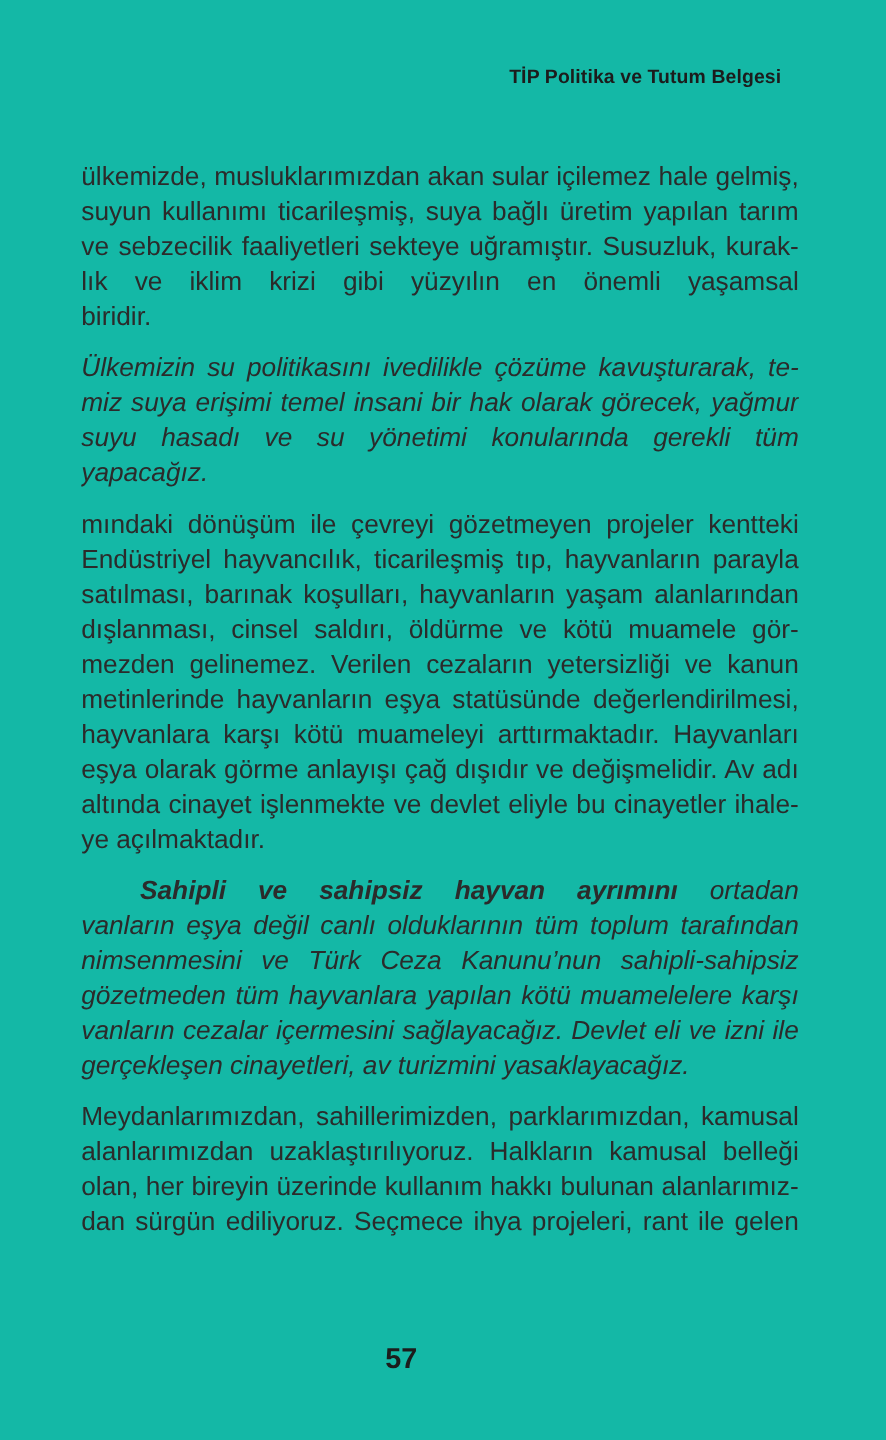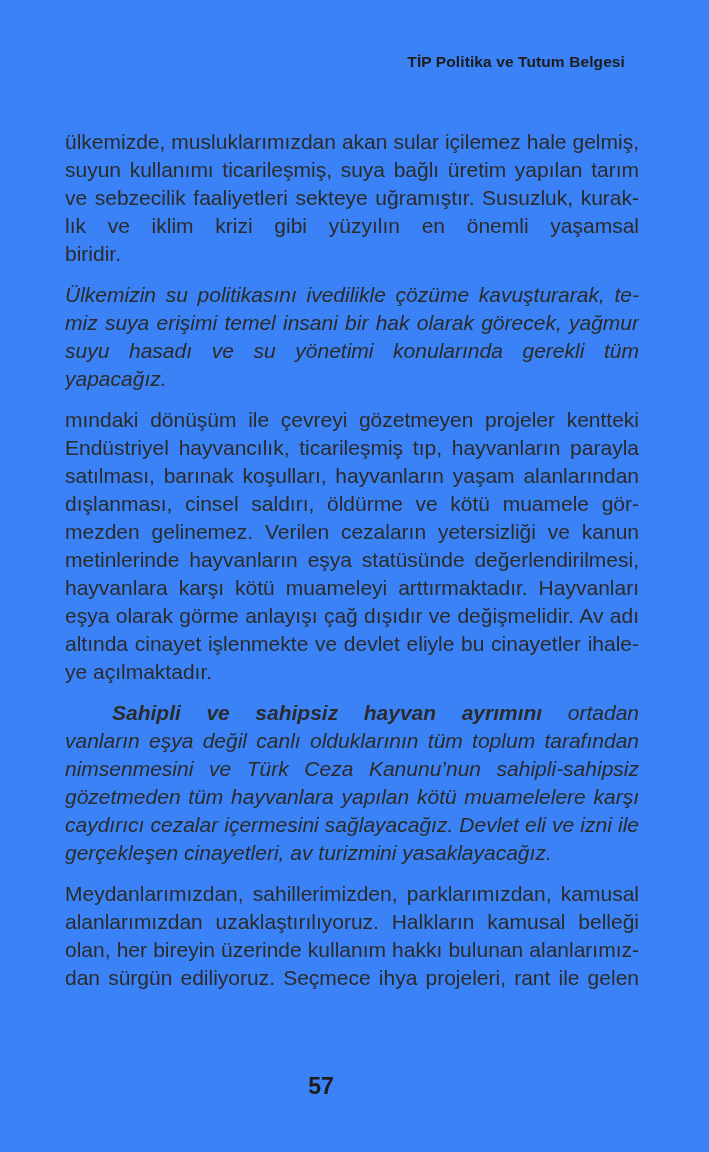--- a/index.html
+++ b/index.html
@@ -10,21 +10,21 @@
   body {
     width: 709px;
     height: 1152px;
     font-family: "Liberation Sans", "DejaVu Sans", sans-serif;
     overflow: hidden;
   }
   .page {
     position: relative;
     width: 709px;
     height: 1152px;
-    background: #3b82f6;
+    background: #14b8a6;
     overflow: hidden;
   }
   .running-header {
     position: absolute;
     top: 53px;
     right: 84px;
     font-size: 15.5px;
     font-weight: 700;
     color: #1c1c1c;
     letter-spacing: 0.1px;
@@ -106,21 +106,21 @@
       <div class="line">eşya olarak görme anlayışı çağ dışıdır ve değişmelidir. Av adı</div>
       <div class="line">altında cinayet işlenmekte ve devlet eliyle bu cinayetler ihale-</div>
       <div class="line lastline">ye açılmaktadır.</div>
     </div>
 
     <div class="para italic">
       <div class="line"><span class="lead-bold">Sahipli ve sahipsiz hayvan ayrımını</span><span> ortadan sağlayacağız. Hay-</span></div>
       <div class="line">vanların eşya değil canlı olduklarının tüm toplum tarafından be-</div>
       <div class="line">nimsenmesini ve Türk Ceza Kanunu’nun sahipli-sahipsiz ayrımı</div>
       <div class="line">gözetmeden tüm hayvanlara yapılan kötü muamelelere karşı</div>
-      <div class="line">caydırıcı cezalar içermesini sağlayacağız. Devlet eli ve izni ile</div>
+      <div class="line">vanların cezalar içermesini sağlayacağız. Devlet eli ve izni ile</div>
       <div class="line lastline">gerçekleşen cinayetleri, av turizmini yasaklayacağız.</div>
     </div>
 
     <div class="para regular">
       <div class="line">Meydanlarımızdan, sahillerimizden, parklarımızdan, kamusal</div>
       <div class="line">alanlarımızdan uzaklaştırılıyoruz. Halkların kamusal belleği</div>
       <div class="line">olan, her bireyin üzerinde kullanım hakkı bulunan alanlarımız-</div>
       <div class="line">dan sürgün ediliyoruz. Seçmece ihya projeleri, rant ile gelen</div>
     </div>
 

